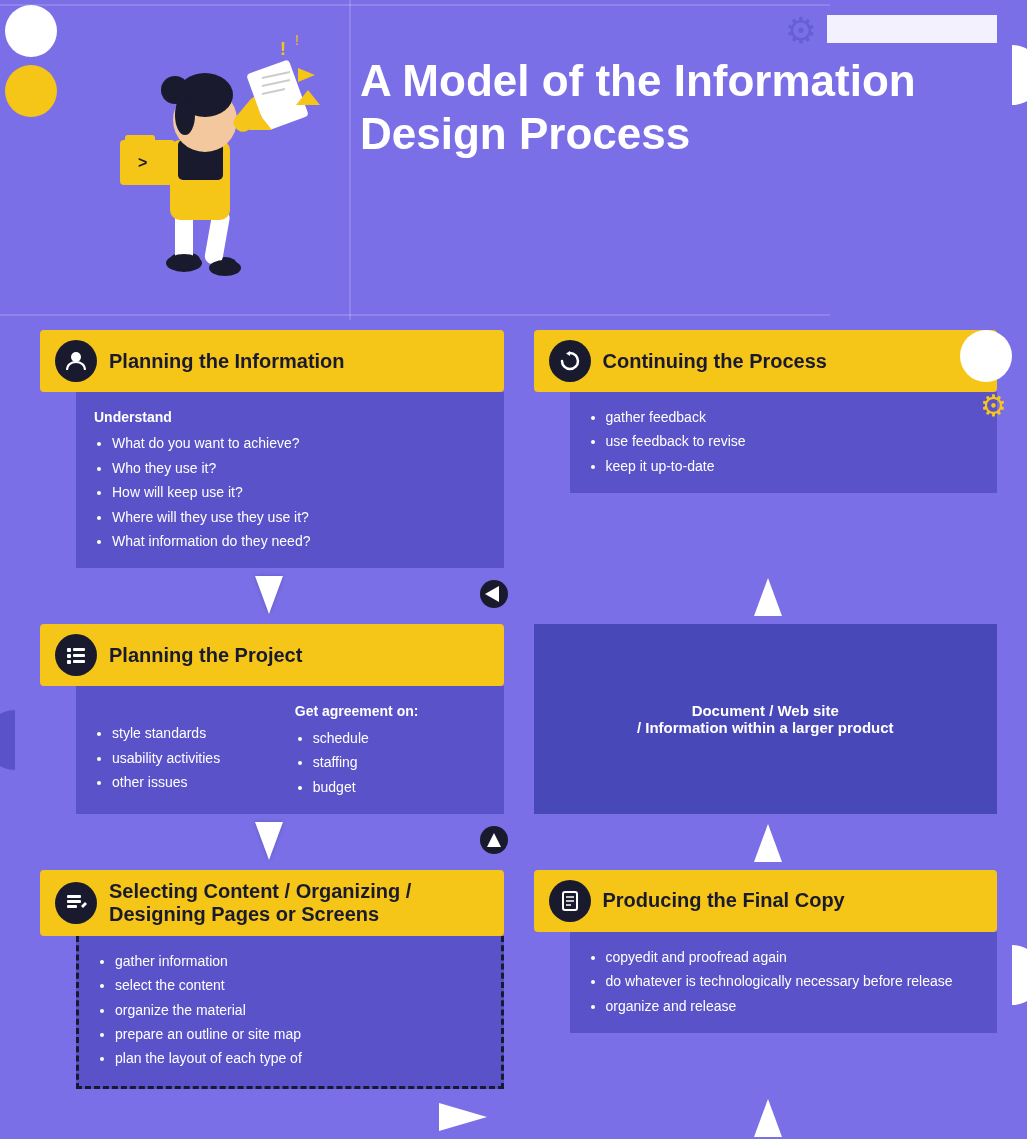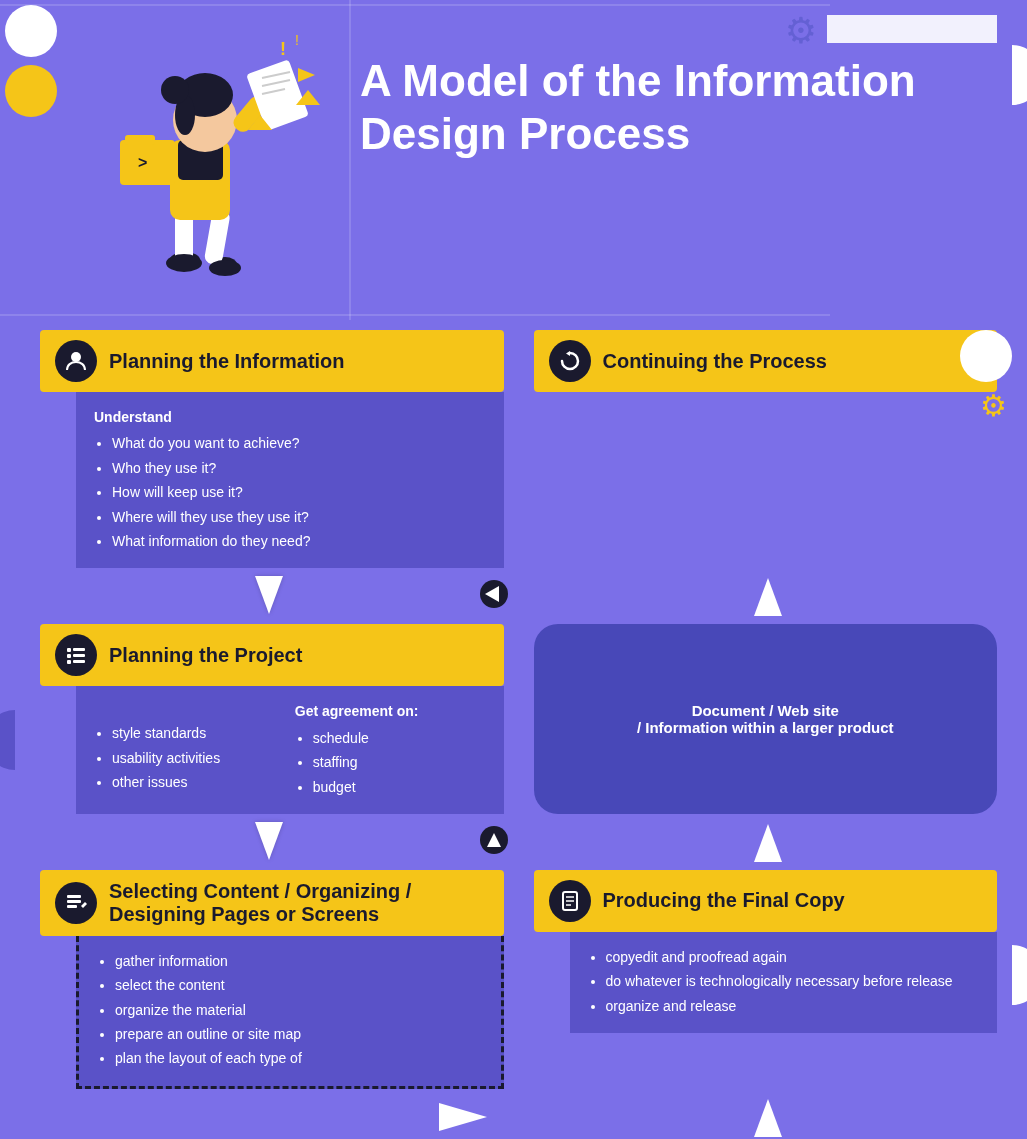--- a/index.html
+++ b/index.html
@@ -243,20 +243,27 @@
 
       <div style="position:absolute; right:-10px; top:58px; font-size:30px; color:#F5C518;">⚙</div>
       <div class="section-header">
         <div class="section-icon">
           <svg width="22" height="22" viewBox="0 0 22 22">
               <path d="M11 3 A8 8 0 1 1 3 11" stroke="white" stroke-width="2.5" fill="none" stroke-linecap="round"></path>
               <polygon points="11,1 11,6 7,3.5" fill="white"></polygon>
             </svg>
         </div>
         <span class="section-header-title">Continuing the Process</span>
+      </div>
+      <div class="section-body">
+        <ul>
+          <li>gather feedback</li>
+          <li>use feedback to revise</li>
+          <li>keep it up-to-date</li>
+        </ul>
       </div>
     </div>
   </div>
 
   <div style="display:grid; grid-template-columns:1fr 40px 1fr; position:relative; margin-top:0;">
 
     <div class="arrow-down">
       <svg width="36" height="40" viewBox="0 0 36 40">
         <polygon points="4,0 32,0 18,38" fill="white"></polygon>
       </svg>
@@ -310,21 +317,21 @@
               <li>schedule</li>
               <li>staffing</li>
               <li>budget</li>
             </ul>
           </div>
         </div>
       </div>
     </div>
 
     <div>
-      <div style="background:#4848b8; padding:18px 20px; color:white; font-size:15px; font-weight:900; height:100%; display:flex; align-items:center; justify-content:center; text-align:center;border-radius:24px;">
+      <div style="background:#4848b8; padding:18px 20px; color:white; font-size:15px; font-weight:900; height:100%; display:flex; align-items:center; justify-content:center; text-align:center;">
         <div>
           <span>Document  /  Web site</span><br>
           <span>/  Information within a larger product</span>
         </div>
       </div>
     </div>
   </div>
 
   <div style="display:grid; grid-template-columns:1fr 40px 1fr; position:relative;">
 

